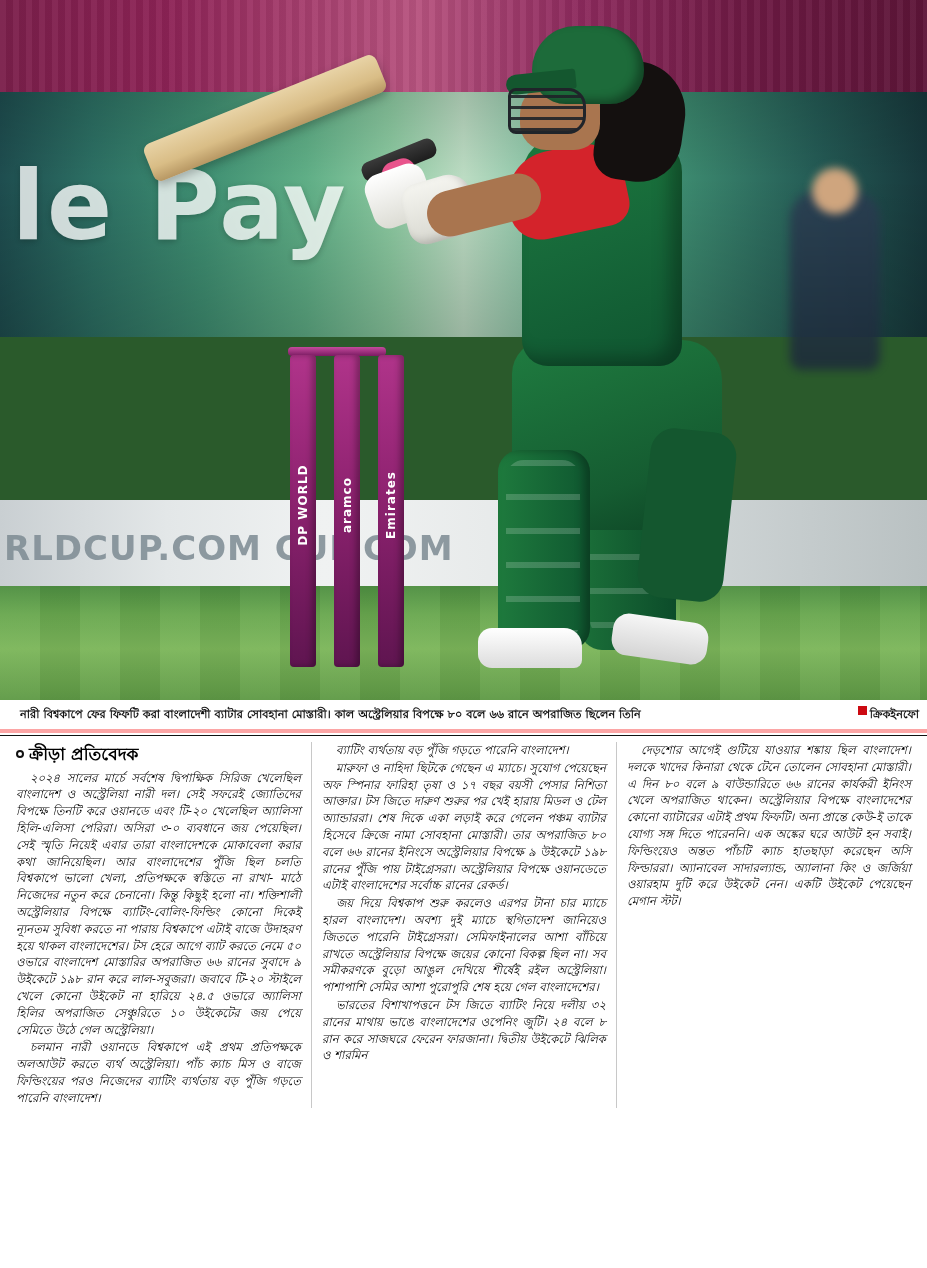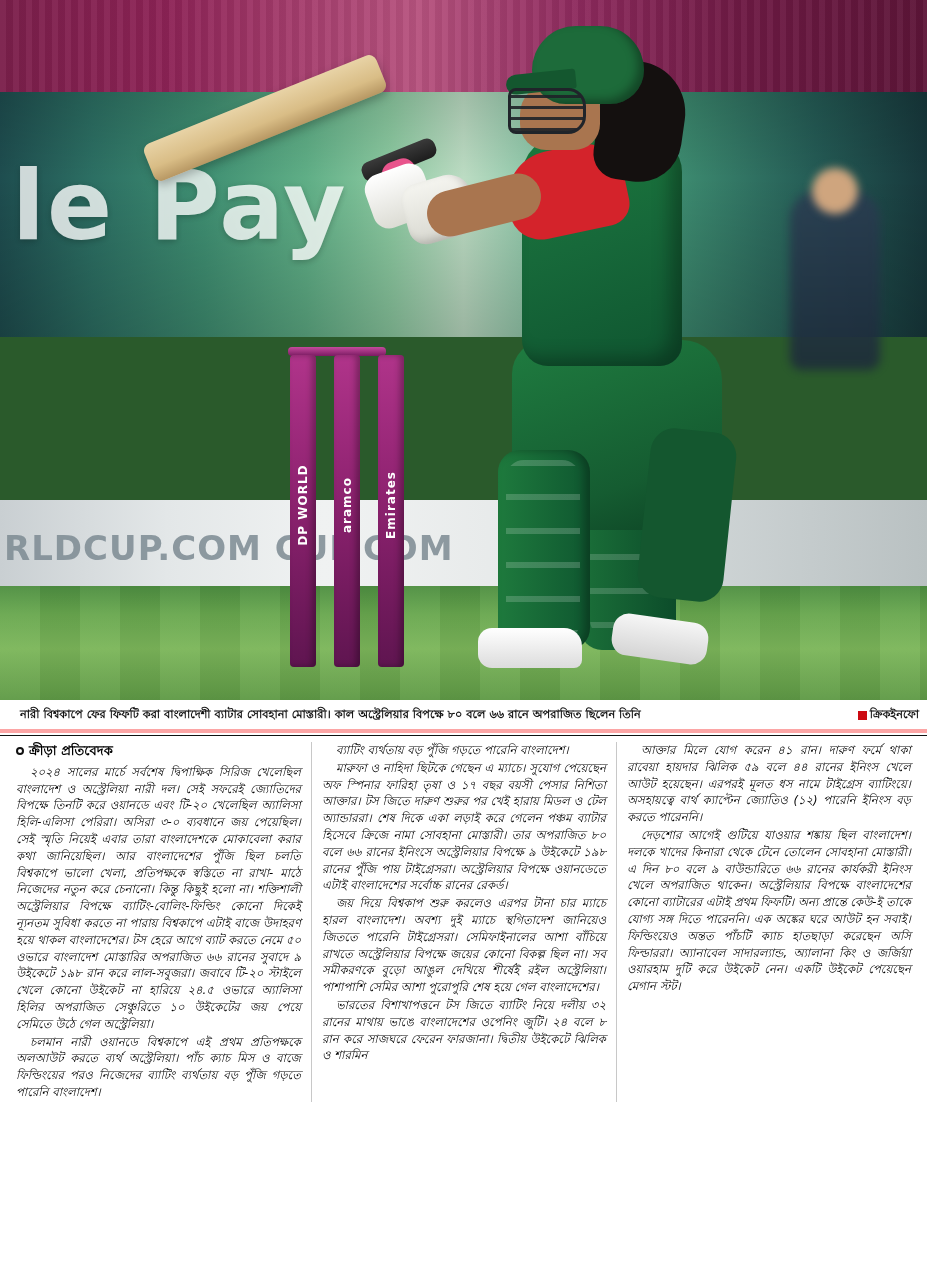--- a/index.html
+++ b/index.html
@@ -216,21 +216,21 @@
   
   .caption-row {
     display: flex; align-items: center; justify-content: space-between;
     padding: 6px 8px 4px 20px;
     border-bottom: 4px solid #fca5a5;
   }
   .caption-text {
     font-family: "DejaVu Sans", sans-serif;
     font-size: 11.3px; font-weight: 700; color: #111; line-height: 1.3;
   }
-  .credit { display: flex; align-items: center; gap: 3px; white-space: nowrap; }
+  .credit { display: flex; align-items: flex-start; gap: 3px; white-space: nowrap; }
   .credit-mark { width: 9px; height: 9px; background: #cc0a12; display: inline-block; }
   .credit-text { font-family: "DejaVu Sans", sans-serif; font-size: 11.3px; font-weight: 700; color: #111; }
 
   
   .headline {
     text-align: center;
     font-family: "DejaVu Sans", sans-serif;
     font-weight: 700;
     font-size: 47px;
     color: #cc0a12;
@@ -256,21 +256,21 @@
     text-align: justify;
   }
   .col + .col { border-left: 1px solid #c8c8c8; }
   .byline {
     display: flex; align-items: center; gap: 5px; margin-bottom: 3px;
   }
   .byline-dot {
     width: 8px; height: 8px; border-radius: 50%;
     border: 2px solid #111; display: inline-block;
   }
-  .byline-text { font-weight: 700; font-size: 13px; }
+  .byline-text { font-weight: 700; font-size: 17px; }
   .col p { margin-bottom: 1px; text-indent: 14px; font-style: italic; }
   .col p.first { text-indent: 14px; }
 </style>
 </head>
 <body>
 
 <div class="page">
 
   <div class="photo">
     <div class="bg-top"></div>
@@ -345,18 +345,17 @@
     </div>
 
     <div class="col">
       <p>ব্যাটিং ব্যর্থতায় বড় পুঁজি গড়তে পারেনি বাংলাদেশ।</p>
       <p>মারুফা ও নাহিদা ছিটকে গেছেন এ ম্যাচে। সুযোগ পেয়েছেন অফ স্পিনার ফারিহা তৃষা ও ১৭ বছর বয়সী পেসার নিশিতা আক্তার। টস জিতে দারুণ শুরুর পর খেই হারায় মিডল ও টেল অ্যান্ডাররা। শেষ দিকে একা লড়াই করে গেলেন পঞ্চম ব্যাটার হিসেবে ক্রিজে নামা সোবহানা মোস্তারী। তার অপরাজিত ৮০ বলে ৬৬ রানের ইনিংসে অস্ট্রেলিয়ার বিপক্ষে ৯ উইকেটে ১৯৮ রানের পুঁজি পায় টাইগ্রেসরা। অস্ট্রেলিয়ার বিপক্ষে ওয়ানডেতে এটাই বাংলাদেশের সর্বোচ্চ রানের রেকর্ড।</p>
       <p>জয় দিয়ে বিশ্বকাপ শুরু করলেও এরপর টানা চার ম্যাচে হারল বাংলাদেশ। অবশ্য দুই ম্যাচে স্থগিতাদেশ জানিয়েও জিততে পারেনি টাইগ্রেসরা। সেমিফাইনালের আশা বাঁচিয়ে রাখতে অস্ট্রেলিয়ার বিপক্ষে জয়ের কোনো বিকল্প ছিল না। সব সমীকরণকে বুড়ো আঙুল দেখিয়ে শীর্ষেই রইল অস্ট্রেলিয়া। পাশাপাশি সেমির আশা পুরোপুরি শেষ হয়ে গেল বাংলাদেশের।</p>
       <p>ভারতের বিশাখাপত্তনে টস জিতে ব্যাটিং নিয়ে দলীয় ৩২ রানের মাথায় ভাঙে বাংলাদেশের ওপেনিং জুটি। ২৪ বলে ৮ রান করে সাজঘরে ফেরেন ফারজানা। দ্বিতীয় উইকেটে ঝিলিক ও শারমিন</p>
     </div>
 
     <div class="col">
-      <p>আক্তার মিলে যোগ করেন ৪১ রান। দারুণ ফর্মে থাকা রাবেয়া হায়দার ঝিলিক ৫৯ বলে ৪৪ রানের ইনিংস খেলে আউট হয়েছেন। এরপরই মূলত ধস নামে টাইগ্রেস ব্যাটিংয়ে। অসহায়ত্বে বার্থ ক্যাপ্টেন জ্যোতিও (১২) পারেনি ইনিংস বড় করতে পারেননি।</p>
       <p>দেড়শোর আগেই গুটিয়ে যাওয়ার শঙ্কায় ছিল বাংলাদেশ। দলকে খাদের কিনারা থেকে টেনে তোলেন সোবহানা মোস্তারী। এ দিন ৮০ বলে ৯ বাউন্ডারিতে ৬৬ রানের কার্যকরী ইনিংস খেলে অপরাজিত থাকেন। অস্ট্রেলিয়ার বিপক্ষে বাংলাদেশের কোনো ব্যাটারের এটাই প্রথম ফিফটি। অন্য প্রান্তে কেউ-ই তাকে যোগ্য সঙ্গ দিতে পারেননি। এক অঙ্কের ঘরে আউট হন সবাই। ফিল্ডিংয়েও অন্তত পাঁচটি ক্যাচ হাতছাড়া করেছেন অসি ফিল্ডাররা। অ্যানাবেল সাদারল্যান্ড, অ্যালানা কিং ও জর্জিয়া ওয়ারহাম দুটি করে উইকেট নেন। একটি উইকেট পেয়েছেন মেগান স্টট।</p>
     </div>
 
   </div>
 </div>
 
 </body></html>

